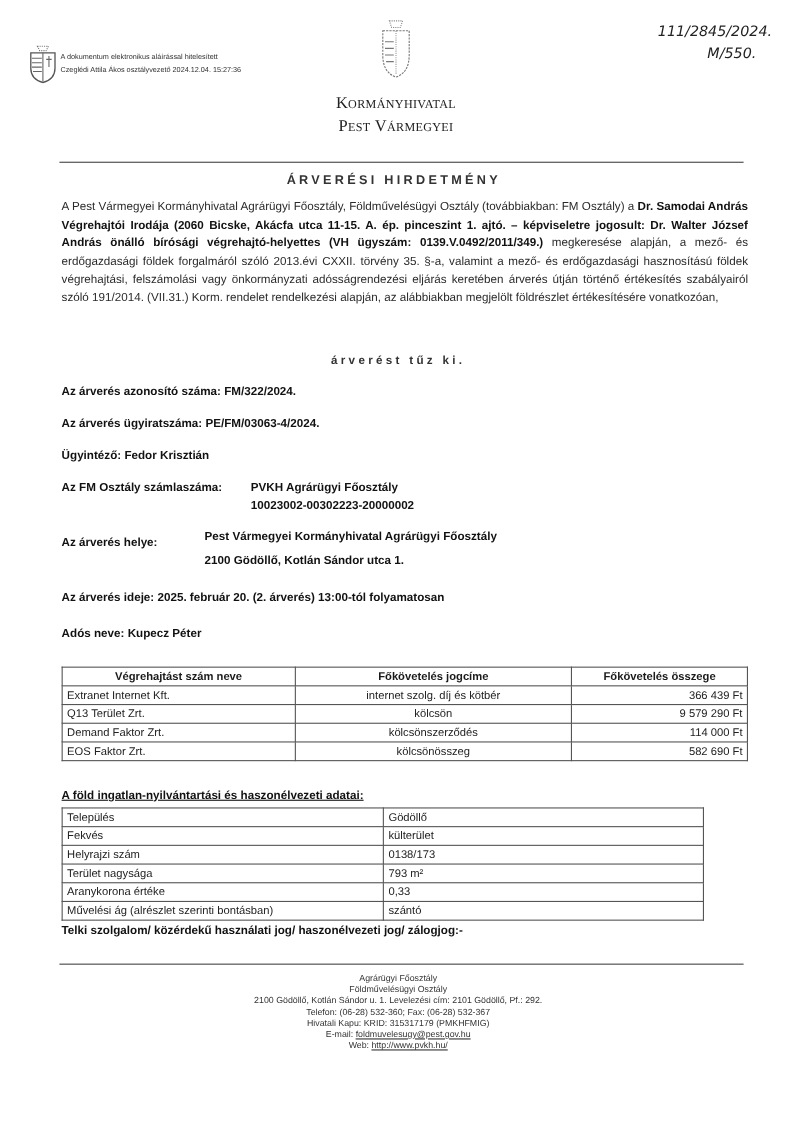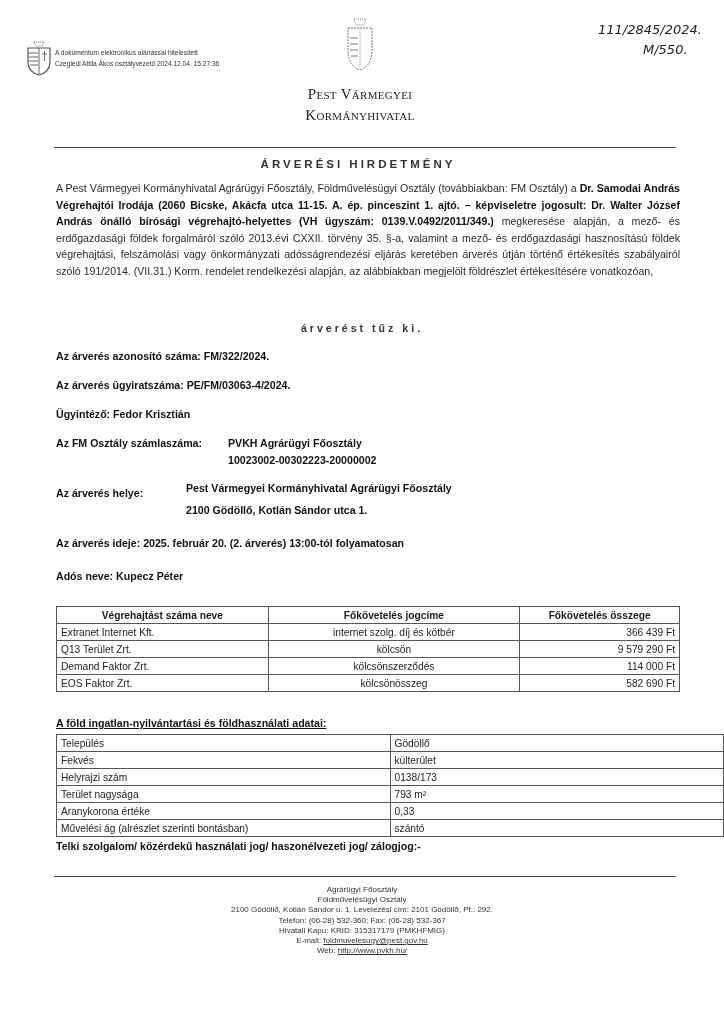--- a/index.html
+++ b/index.html
@@ -23,21 +23,21 @@
             text-align:justify; color:#2a2a2a; }
   .body-p b { color:#111; }
   .kiir { left:0; width:724px; top:322px; text-align:center; font-size:10.6px;
           font-weight:bold; letter-spacing:3px; color:#333; }
   .fld { left:56px; font-size:10.6px; font-weight:bold; color:#111; white-space:nowrap; }
   table { border-collapse:collapse; font-size:10.2px; }
   .t1 { left:56px; top:606px; width:624px; }
   .t1 th { font-weight:bold; border:1px solid #555; height:16px; padding:0 4px; }
   .t1 td { border:1px solid #555; height:16px; padding:0 4px; color:#222; }
   .t1 td.c { text-align:center;margin-left:32px; } .t1 td.r { text-align:right; }
-  .t2 { left:56px; top:734px; width:668px; }
+  .t2 { left:56px; top:734px; width:584px; }
   .t2 td { border:1px solid #555; height:16px; padding:0 4px; color:#222; }
   .t2cap { left:56px; top:717px; font-size:10.6px; font-weight:bold; text-decoration:underline; color:#111; }
   .telki { left:56px; top:840px; font-size:10.6px; font-weight:bold; color:#111; }
   .footer { left:180px; top:885px; width:364px; text-align:center; font-size:8px; line-height:10.2px; color:#333; }
   .footer a { color:#333; text-decoration:underline;margin-top:45px; }
   svg { display:block; }
 </style>
 </head>
 <body>
 
@@ -66,22 +66,22 @@
     <path d="M3 12 h24 v22 q0 16 -12 20 q-12 -4 -12 -20 z" fill="none" stroke="#777" stroke-width="1" stroke-dasharray="2 1"></path>
     <line x1="15" y1="12" x2="15" y2="52" stroke="#999" stroke-dasharray="1 1"></line>
     <line x1="5" y1="22" x2="13" y2="22" stroke="#777"></line>
       <line x1="5" y1="28" x2="13" y2="28" stroke="#777"></line>
     <line x1="5" y1="34" x2="13" y2="34" stroke="#777"></line>
       <line x1="6" y1="40" x2="13" y2="40" stroke="#777"></line>
   </svg>
 </div>
 
 <div class="abs agency">
+  <div>Kormányhivatal</div>
   <div>Pest Vármegyei</div>
-  <div>Kormányhivatal</div>
 </div>
 
 <div class="abs handwrite">
   <div>111/2845/2024.</div>
   <div class="l2">M/550.</div>
 </div>
 
 <div class="abs rule" style="left:54px; top:147px; width:622px;"></div>
 
 <div class="abs title">ÁRVERÉSI HIRDETMÉNY</div>
@@ -106,21 +106,21 @@
 <div class="abs fld" style="top:570px;">Adós neve: Kupecz Péter</div>
 
 <table class="abs t1">
   <colgroup>
       <col style="width:212px">
       <col style="width:252px">
       <col style="width:160px">
     </colgroup>
   <tbody>
       <tr>
-    <th>Végrehajtást száma neve</th>
+    <th>Végrehajtást szám neve</th>
     <th>Főkövetelés jogcíme</th>
     <th>Főkövetelés összege</th>
   </tr>
   <tr>
     <td>Extranet Internet Kft.</td>
     <td class="c">internet szolg. díj és kötbér</td>
     <td class="r">366 439 Ft</td>
   </tr>
   <tr>
     <td>Q13 Terület Zrt.</td>
@@ -133,21 +133,21 @@
     <td class="r">114 000 Ft</td>
   </tr>
   <tr>
     <td>EOS Faktor Zrt.</td>
     <td class="c">kölcsönösszeg</td>
     <td class="r">582 690 Ft</td>
   </tr>
 </tbody>
   </table>
 
-<div class="abs t2cap">A föld ingatlan-nyilvántartási és földhasználati adatai:</div>
+<div class="abs t2cap">A föld ingatlan-nyilvántartási és haszonélvezeti adatai:</div>
 <table class="abs t2">
   <colgroup>
       <col style="width:312px">
       <col style="width:312px">
     </colgroup>
   <tbody>
       <tr>
         <td>Település</td>
         <td>Gödöllő</td>
       </tr>

